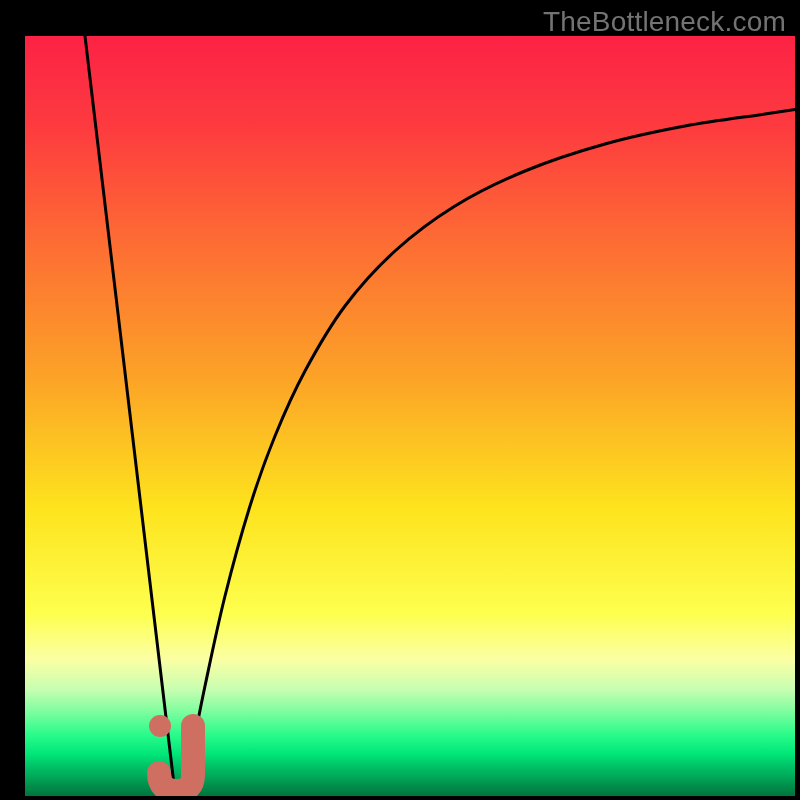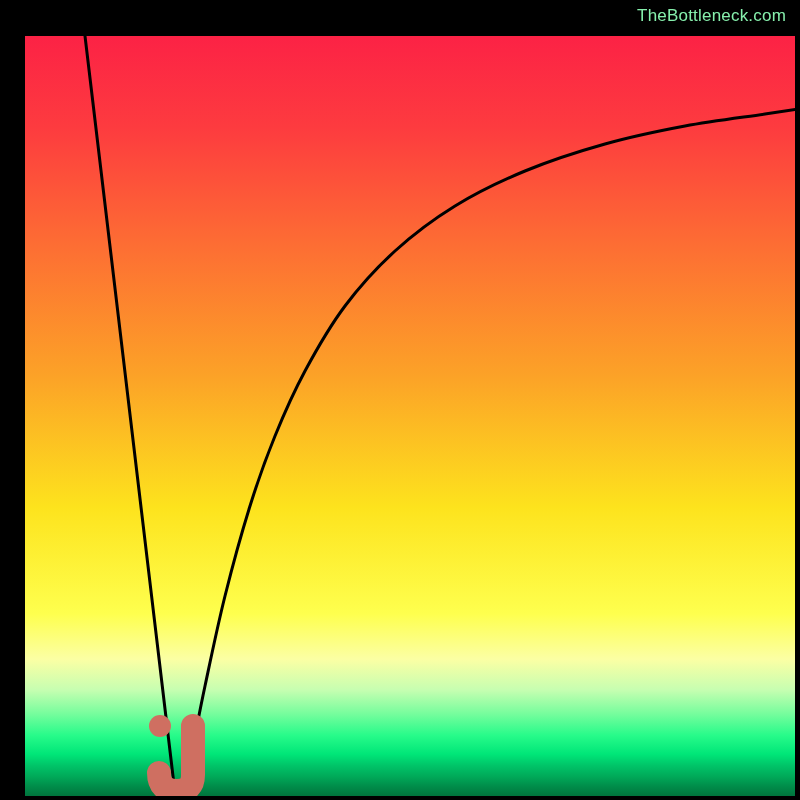--- a/index.html
+++ b/index.html
@@ -23,22 +23,22 @@
     position: absolute;
     left: 0;
     top: 0;
     width: 770px;
     height: 760px;
   }
   .attribution {
     position: absolute;
     top: 6px;
     right: 14px;
-    color: #86efac;
-    font-size: 17px;
+    color: #737373;
+    font-size: 28px;
     font-weight: 500;
     letter-spacing: 0.2px;
   }
 </style>
 </head>
 <body>
 
 <div class="attribution">TheBottleneck.com</div>
 
 <div class="frame">

